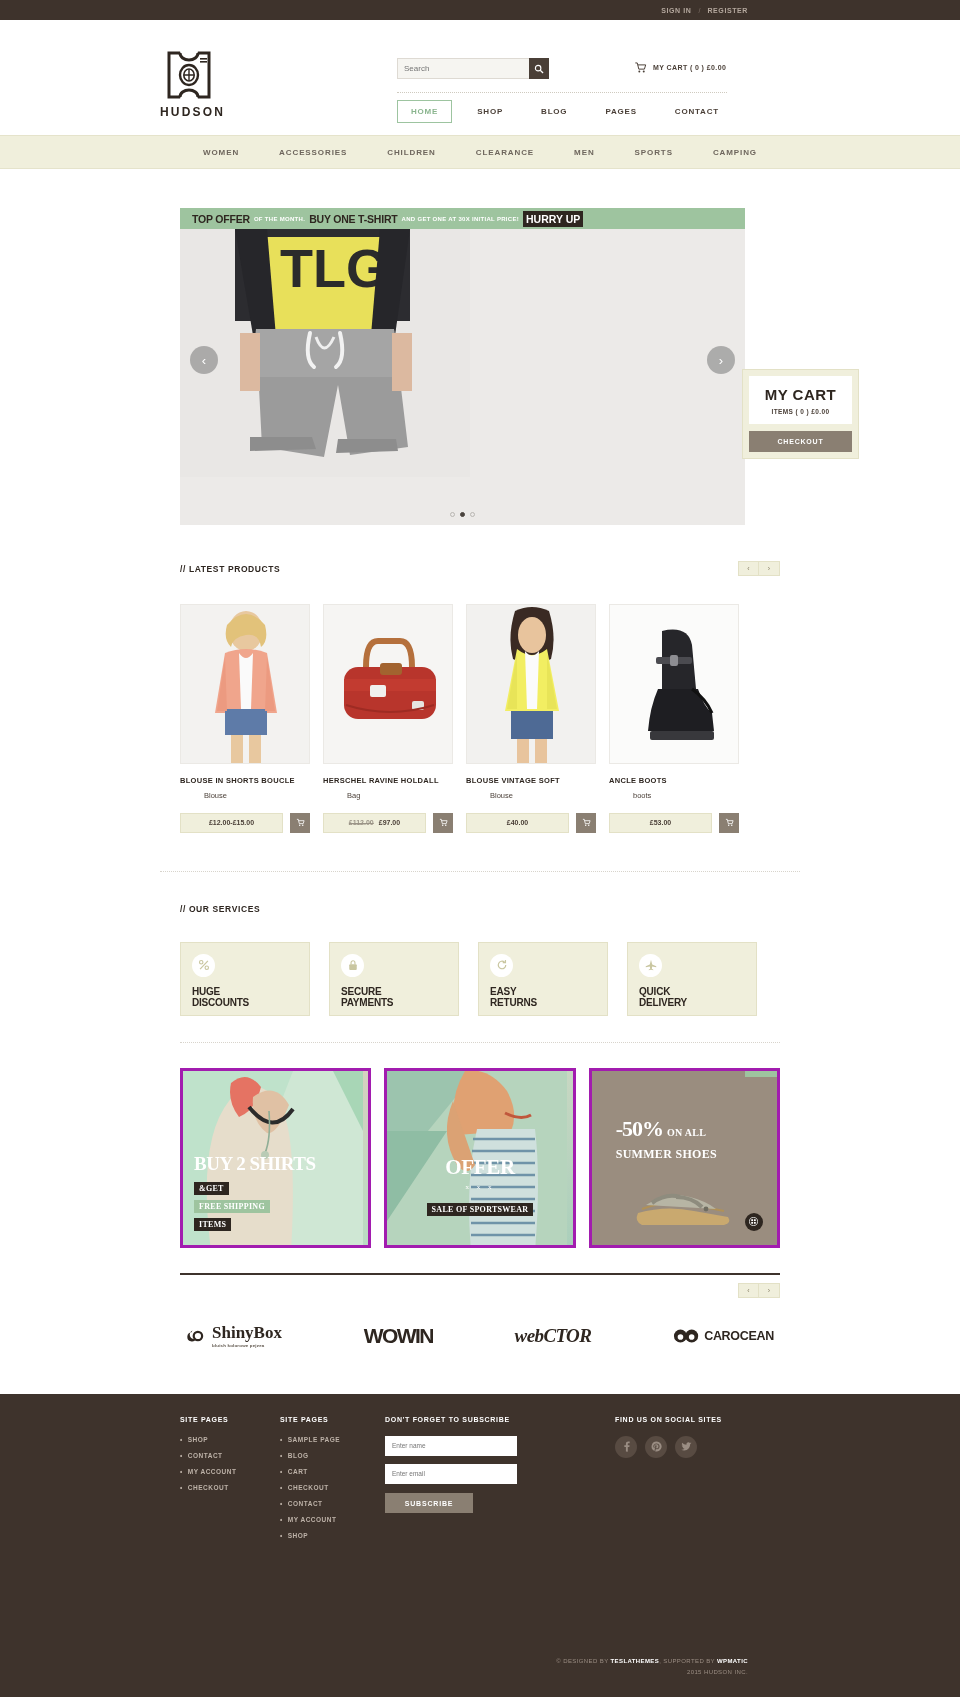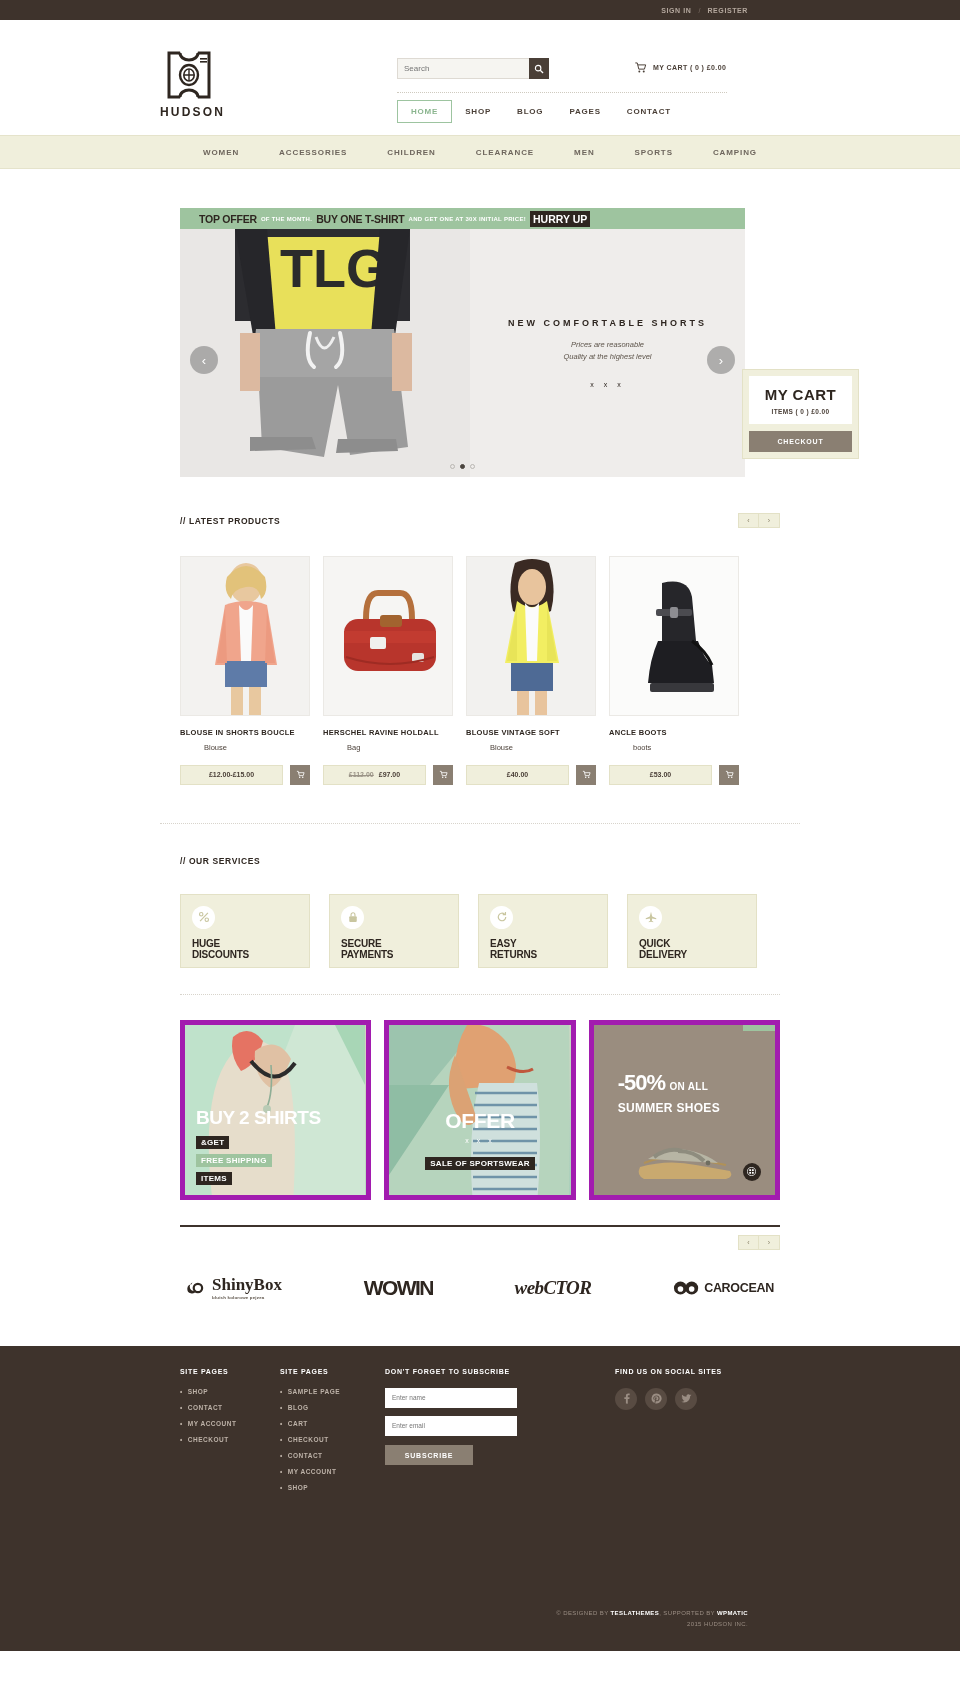--- a/index.html
+++ b/index.html
@@ -39,21 +39,21 @@
   }
   .search-btn {
     width:20px; height:21px; background:#4a3f37; border:none; cursor:pointer;
     display:flex; align-items:center; justify-content:center;
   }
 
   .cart-top { position:absolute; left:634px; top:41px; display:flex; align-items:center; gap:6px; }
   .cart-top .label { font-size:7px; font-weight:700; letter-spacing:.4px; color:#4a3f37; }
 
   .nav-sep { position:absolute; left:397px; top:72px; width:330px; border-top:1px dotted #cfcabf; }
-  .mainnav { position:absolute; left:397px; top:80px; display:flex; align-items:center; gap:0px; }
+  .mainnav { position:absolute; left:397px; top:80px; display:flex; align-items:center; gap:12px; }
   .mainnav a {
     font-size:8px; font-weight:700; letter-spacing:.8px; color:#4a3f37;
     text-decoration:none; padding:6px 13px;
   }
   .mainnav a.active { color:#8ab58e; border:1px solid #9dc4a0; background:#fff; }
 
   
   .catbar {
     height:34px; background:#f0efdc; border-top:1px solid #e5e3cb; border-bottom:1px solid #e5e3cb;
     display:flex; align-items:center; justify-content:center; gap:0; margin-top:18px;
@@ -63,28 +63,28 @@
     text-decoration:none; padding:0 20px;
   }
 
   
   .main { position:relative; padding-top:39px; }
   .container { width:600px; margin:0 auto; position:relative; }
 
   
   .promostrip {
     width:565px; height:21px; background:#9ec49f; display:flex; align-items:center;
-    padding-left:19px; gap:4px; white-space:nowrap; overflow:hidden;
+    padding-left:12px; gap:4px; white-space:nowrap; overflow:hidden;
   }
   .promostrip .b  { font-size:10.5px; font-weight:700; color:#2e2620; letter-spacing:-.2px;}
   .promostrip .s  { font-size:6px; font-weight:700; color:#fff; letter-spacing:.3px;}
   .promostrip .hl { font-size:10.5px; font-weight:700; color:#fff; background:#2e2620; padding:2px 3px;}
 
   
-  .slider { width:565px; height:248px; position:relative; overflow:hidden; background:#eceae8; }
+  .slider { width:565px; height:296px; position:relative; overflow:hidden; background:#eceae8; }
   .slide-img { position:absolute; left:0; top:0; width:290px; height:248px; overflow:hidden; background:#e7e5e3; }
   .slide-txt { position:absolute; right:0; top:0; width:275px; height:248px; background:#efedeb;
                display:flex; flex-direction:column; align-items:center; justify-content:center; }
   .slide-title { font-size:9px; font-weight:700; letter-spacing:3px; color:#2e2620; }
   .slide-sub { font-size:7.5px; font-style:italic; color:#5c5349; margin-top:11px; line-height:1.55; text-align:center;}
   .slide-xxx { font-size:7px; letter-spacing:4px; color:#2e2620; margin-top:18px; }
   .arrow {
     position:absolute; top:117px; width:28px; height:28px; border-radius:50%;
     background:rgba(120,120,120,.55); display:flex; align-items:center; justify-content:center;
     color:#fff; font-size:13px; cursor:pointer;
@@ -147,21 +147,21 @@
     padding:11px 11px 0; position:relative;
   }
   .svc-icon {
     width:23px; height:23px; border-radius:50%; background:#fff;
     display:flex; align-items:center; justify-content:center; color:#c2bf9b;
   }
   .svc-label { font-size:10px; font-weight:700; line-height:1.15; color:#2e2620; margin-top:9px; letter-spacing:-.2px;}
 
   
   .tiles { display:flex; gap:13px; margin-top:25px; }
-  .tile { width:212px; height:180px; position:relative; overflow:hidden; border:5px solid #a21caf; }
+  .tile { width:212px; height:180px; position:relative; overflow:hidden; border:3px solid #a21caf;font-family:Liberation Serif, serif; }
   .tile.t1 { background:linear-gradient(135deg,#bfe0c8 0%,#d7cfc0 48%,#b9dcc3 100%); }
   .tile.t2 { background:linear-gradient(120deg,#9dc5ae 0%,#cfd9c4 55%,#a9cfbb 100%); }
   .tile.t3 { background:#9a8d7f; }
   .tile-inner { position:absolute; inset:0; }
 
   .t1-head { position:absolute; left:11px; top:82px; font-size:19px; font-weight:700; color:#fff; letter-spacing:-.5px;}
   .badge-dark { background:#2e2620; color:#fff; font-size:8px; font-weight:700; padding:2px 5px; display:inline-block; letter-spacing:.3px;}
   .badge-green { background:#9ec49f; color:#fff; font-size:8px; font-weight:700; padding:2px 5px; display:inline-block; letter-spacing:.3px;}
 
   .t2-offer { position:absolute; left:0; right:0; top:84px; text-align:center; font-size:21px; font-weight:700; color:#fff; letter-spacing:-.3px;}
@@ -302,28 +302,20 @@
             <path d="M76 100 h138 l14 118 -58 8 -12 -70 -14 72 -62 -10 z" fill="#9b9b9b"></path>
             <path d="M76 100 h138 l6 48 h-150 z" fill="#a5a5a5"></path>
             <path d="M136 108 q8 22 18 0" fill="none" stroke="#efefef" stroke-width="3"></path>
             <path d="M130 104 q-6 26 4 34" fill="none" stroke="#f2f2f2" stroke-width="4" stroke-linecap="round"></path>
             <path d="M160 104 q6 26 -4 34" fill="none" stroke="#f2f2f2" stroke-width="4" stroke-linecap="round"></path>
             <path d="M70 208 h62 l4 12 -66 2 z" fill="#8d8d8d"></path>
             <path d="M158 210 h58 l2 12 -62 2 z" fill="#8d8d8d"></path>
             <rect x="60" y="104" width="20" height="58" fill="#dcb9a0"></rect>
             <rect x="212" y="104" width="20" height="58" fill="#dcb9a0"></rect>
           </svg>
-        </div>
-        <div class="slide-txt">
-          <div class="slide-title">NEW COMFORTABLE SHORTS</div>
-          <div class="slide-sub">
-            <div>Prices are reasonable</div>
-            <div>Quality at the highest level</div>
-          </div>
-          <div class="slide-xxx">x x x</div>
         </div>
         <div class="arrow left">‹</div>
         <div class="arrow right">›</div>
         <div class="dots">
           <div class="dot"></div>
           <div class="dot on"></div>
           <div class="dot"></div>
         </div>
       </div>
 

